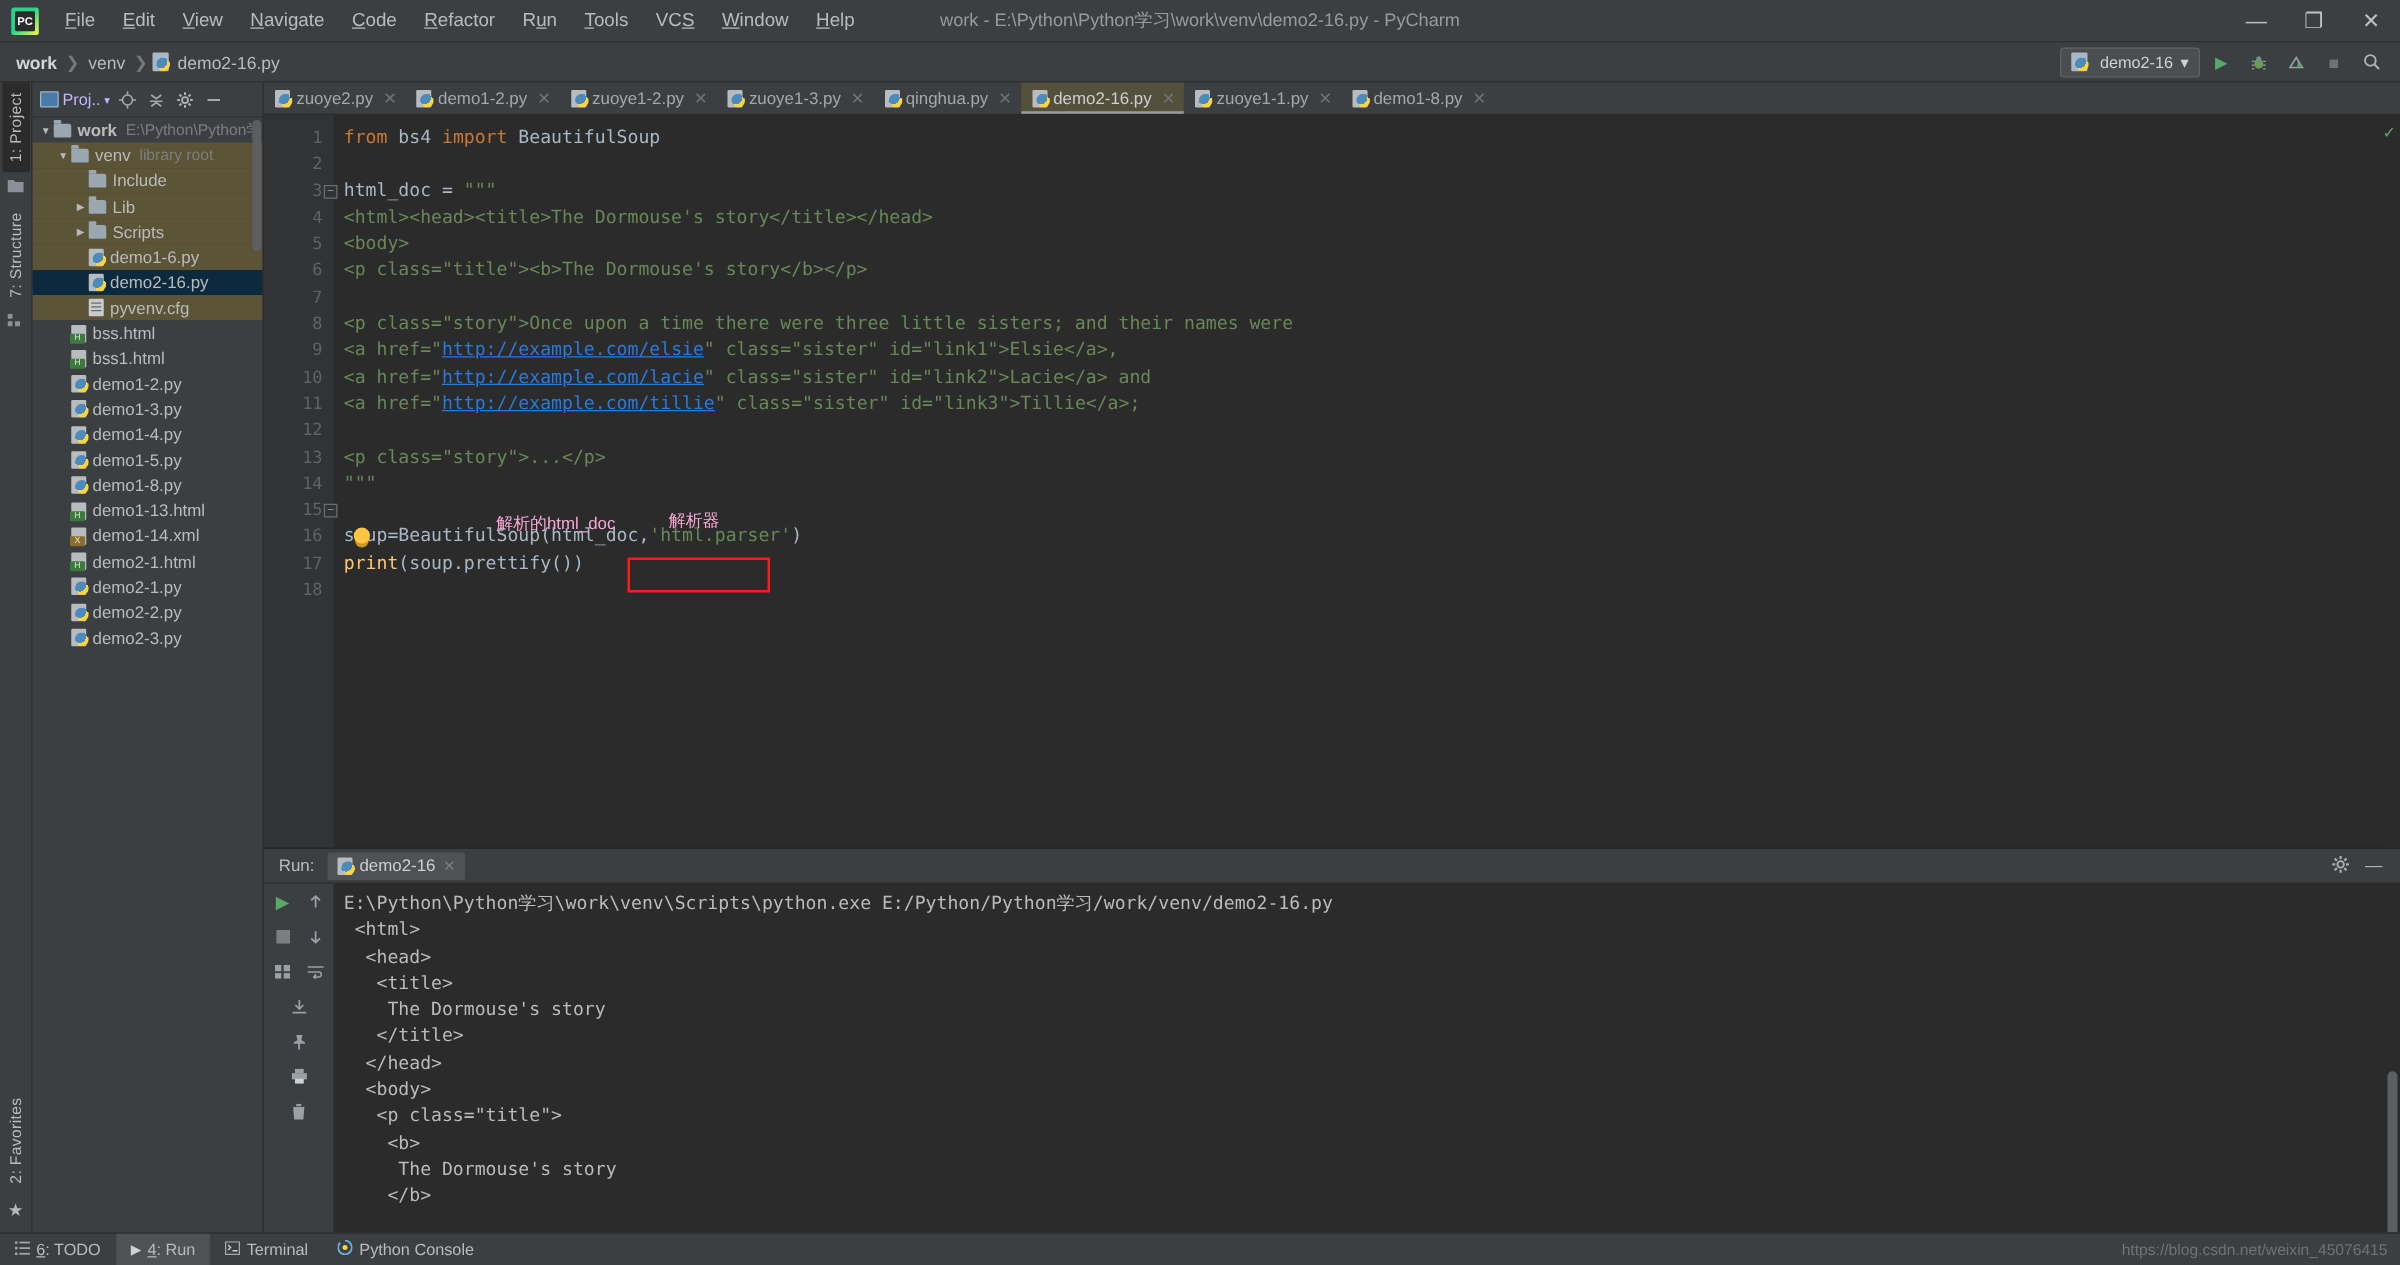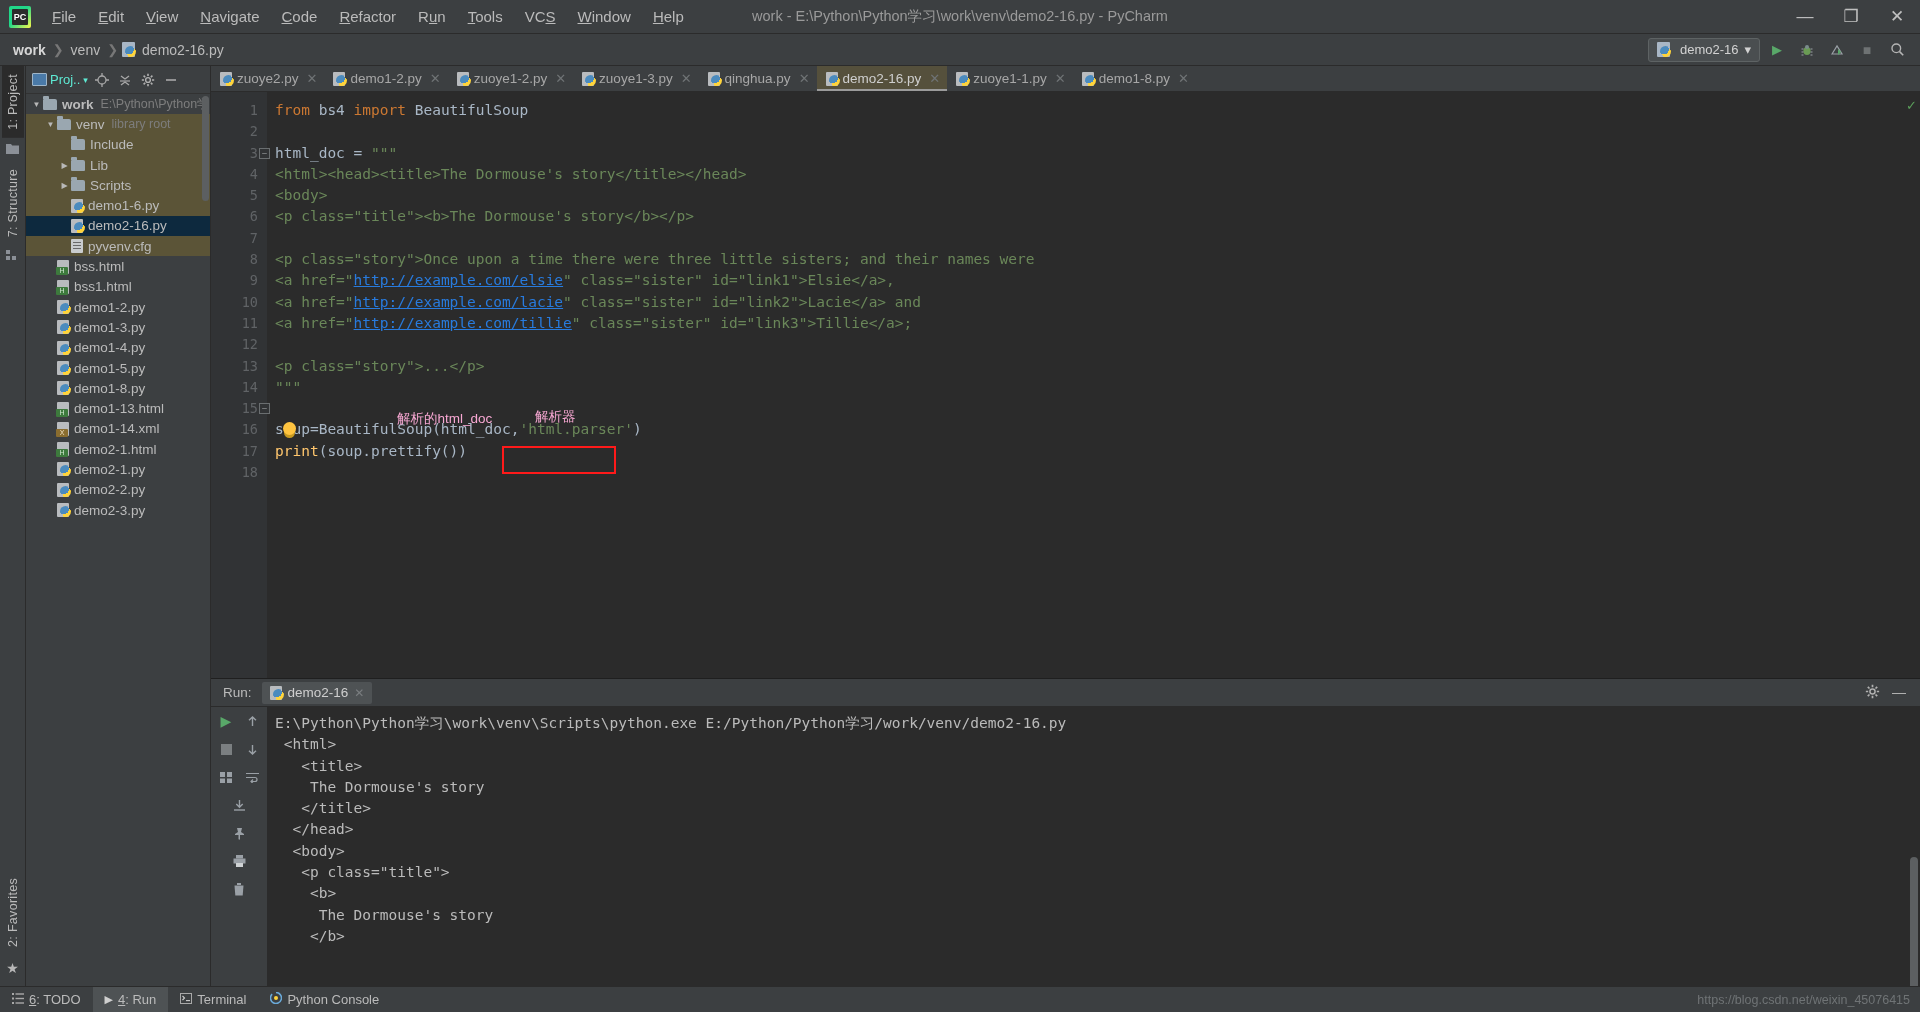--- a/index.html
+++ b/index.html
@@ -55,21 +55,21 @@
          padding:8px 4px; letter-spacing:.3px; white-space:nowrap;}
   .vtab.active{ background:#2b2b2b; }
   .vicon{ font-size:11px; color:#9aa0a6; margin:5px 0; }
   .vstrip .spacer{ flex:1 1 auto; }
 
   
   .project{ width:185px; background:#3c3f41; display:flex; flex-direction:column;
             border-right:1px solid #2b2b2b; flex:0 0 185px; }
   .ptoolbar{ height:28px; display:flex; align-items:center; gap:2px; padding:0 3px;
              border-bottom:1px solid #323232; }
-  .ptitle{ font-size:13px; color:#5eead4; display:flex; align-items:center; gap:3px;
+  .ptitle{ font-size:13px; color:#c4b5fd; display:flex; align-items:center; gap:3px;
            padding:0 2px 0 3px; }
   .sqicon{ width:15px;height:13px;border:1.6px solid #9fb6c9;background:#4a7aa8;border-radius:1px;}
   .pt-ic{ width:21px;height:22px;display:flex;align-items:center;justify-content:center;
           font-size:13px;color:#a8a8a8;}
   .ptree{ flex:1 1 auto; overflow:hidden; position:relative; font-size:13.5px; }
   .trow{ height:20.3px; display:flex; align-items:center; white-space:nowrap;
          padding-left:4px; color:#bbbbbb; }
   .trow.lib{ background:#5b5437; }
   .trow.sel{ background:#0d293e; }
   .arrow{ width:13px; text-align:center; font-size:8px; color:#b8b8b8; flex:0 0 13px; }
@@ -585,20 +585,21 @@
                 <svg width="12" height="13" viewBox="0 0 12 13">
                     <path d="M1.5 2.5h9l-.8 10h-7.4z" fill="#9aa0a6"></path>
                     <rect x="4" y="0" width="4" height="2" fill="#9aa0a6"></rect>
                   </svg>
               </div>
             </div>
           </div>
           <div class="console" id="console">
             <div class="conl">E:\Python\Python学习\work\venv\Scripts\python.exe E:/Python/Python学习/work/venv/demo2-16.py</div>
               <div class="conl"> &lt;html&gt;</div>
+              <div class="conl">  &lt;head&gt;</div>
               <div class="conl">   &lt;title&gt;</div>
               <div class="conl">    The Dormouse's story</div>
               <div class="conl">   &lt;/title&gt;</div>
               <div class="conl">  &lt;/head&gt;</div>
               <div class="conl">  &lt;body&gt;</div>
               <div class="conl">   &lt;p class="title"&gt;</div>
               <div class="conl">    &lt;b&gt;</div>
               <div class="conl">     The Dormouse's story</div>
               <div class="conl">    &lt;/b&gt;</div>
           <div class="conscroll"></div>

